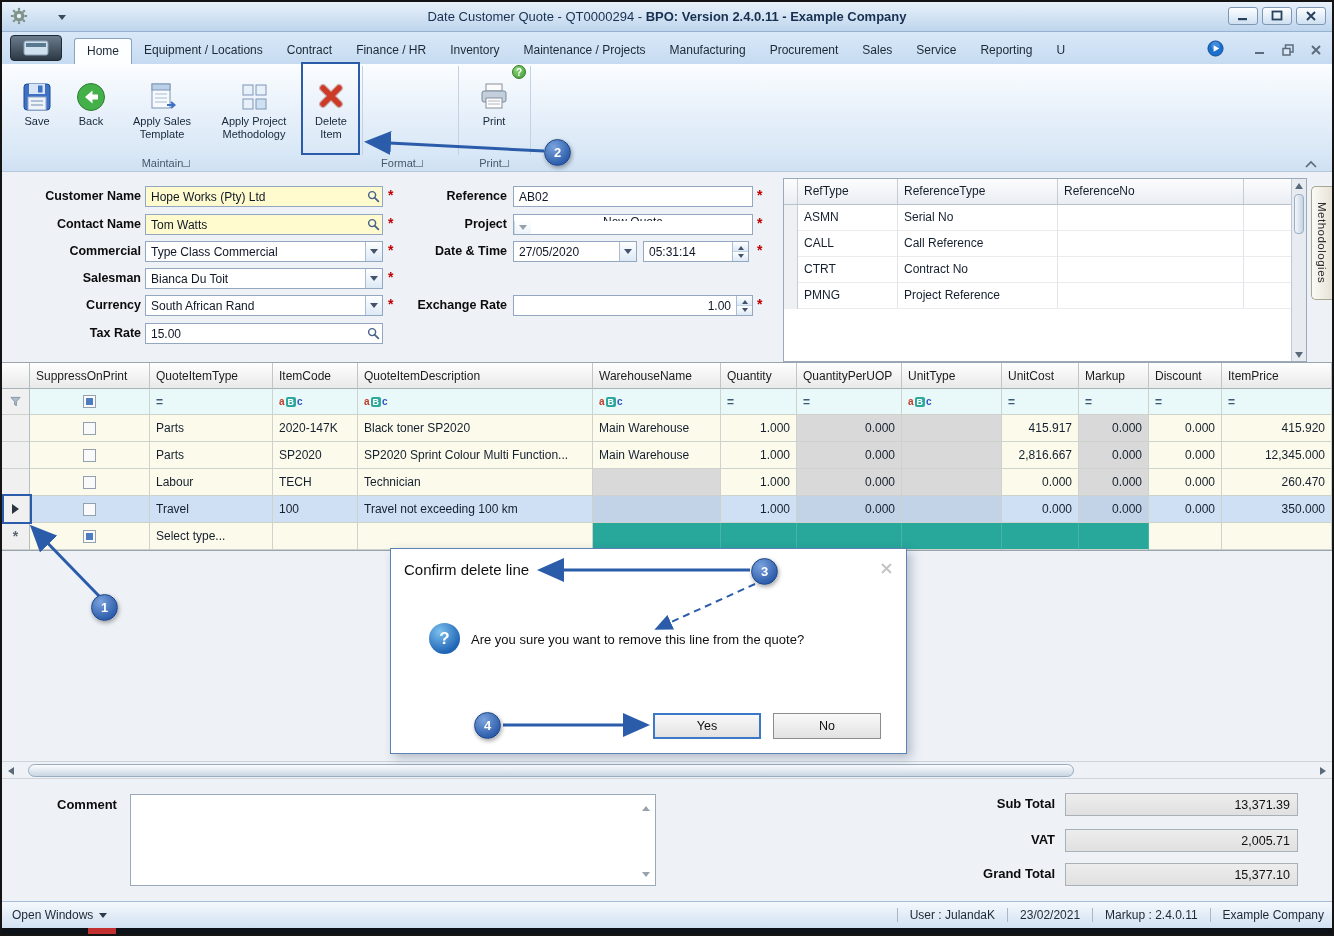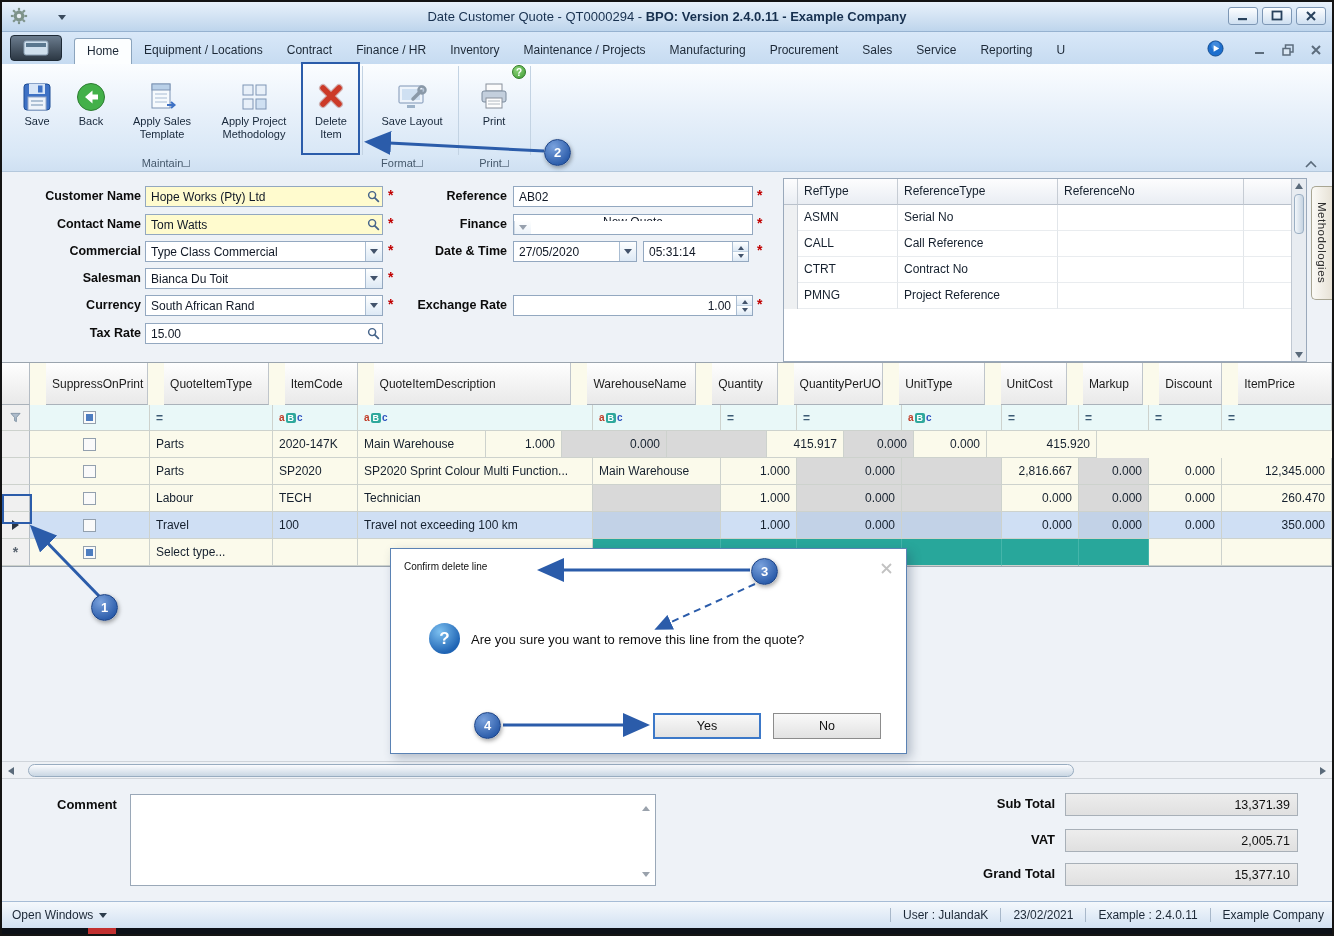--- a/index.html
+++ b/index.html
@@ -61,21 +61,21 @@
 .refthumb{position:absolute;left:2px;top:15px;width:10px;height:40px;background:linear-gradient(90deg,#f2f6fa,#c6d4e2);border:1px solid #9cb0c4;border-radius:4px;}
 .tri{width:0;height:0;border-top:4px solid transparent;border-bottom:4px solid transparent;border-left:6px solid #2e3a48;}
 
 
 .sidetab{position:absolute;right:0;top:184px;width:21px;height:114px;background:linear-gradient(90deg,#fbfaf6,#e7e2d6);border:1px solid #a9a693;border-right:none;border-radius:5px 0 0 5px;display:flex;align-items:center;justify-content:center;}
 .sidetab span{writing-mode:vertical-rl;font-size:11.5px;color:#2e2e2e;letter-spacing:.5px;}
 
 
 .grid{position:absolute;left:0;top:360px;width:1330px;border-top:1px solid #9aa4ae;border-bottom:1px solid #9aa4ae;font-size:12px;color:#15202e;background:#fbfaeb;}
 .ghead,.gfilt,.grow{display:flex;}
-.ghead{height:42px;gap:16px;}
+.ghead{height:26px;}
 .gfilt{height:26px;}
 .grow{height:27px;}
 .gc{border-right:1px solid #cdd2cd;border-bottom:1px solid #cdd2cd;display:flex;align-items:center;padding:0 6px;overflow:hidden;white-space:nowrap;}
 .ghc{background:linear-gradient(#fefefe,#e9e9e9);border-right:1px solid #bfc5cb;border-bottom:1px solid #aab2ba;color:#1c1c1c;}
 .gfc{background:#e9f8f8;}
 .gind{width:28px;min-width:28px;background:#f0f0f0;border-right:1px solid #b4bcc4;border-bottom:1px solid #cdd2cd;display:flex;align-items:center;justify-content:center;}
 .ghead .gind{background:linear-gradient(#fefefe,#e9e9e9);border-bottom:1px solid #aab2ba;}
 .dc{background:#fbfaeb;}
 .dc.mut{background:#d9d9d9;}
 .rsel .dc{background:#cfdff4;}
@@ -88,21 +88,21 @@
 .feq{color:#3c5a74;font-weight:bold;}
 .fabc{display:flex;align-items:center;font-size:10px;font-weight:bold;}
 .fabc i{color:#c03c28;font-style:normal;}
 .fabc b{color:#fff;background:#2fa89c;padding:0 2px;margin:0 1px;border-radius:2px;font-size:9px;}
 .fabc u{color:#2f54c0;text-decoration:none;}
 .tri-r{width:0;height:0;border-top:5px solid transparent;border-bottom:5px solid transparent;border-left:7px solid #2a3441;}
 .newmark{color:#5a6470;font-size:14px;font-weight:bold;}
 
 
 .dlg{position:absolute;left:388px;top:546px;width:517px;height:206px;background:#fff;border:1px solid #5a82b4;box-shadow:4px 4px 10px rgba(40,60,90,.3);z-index:8;}
-.dtitle{position:absolute;left:13px;top:12px;font-size:10px;color:#101010;}
+.dtitle{position:absolute;left:13px;top:12px;font-size:15px;color:#101010;}
 .dclose{position:absolute;right:13px;top:12px;}
 .qicon{position:absolute;left:38px;top:74px;width:31px;height:31px;border-radius:50%;background:radial-gradient(circle at 35% 28%,#7cc0f0,#1f64b4 72%);color:#fff;font-size:17px;font-weight:bold;display:flex;align-items:center;justify-content:center;}
 .dmsg{position:absolute;left:80px;top:83px;font-size:13px;color:#101010;}
 .dbtn{position:absolute;top:164px;width:108px;height:26px;background:linear-gradient(#f9f9f9,#e2e2e2);border:1px solid #8c8c8c;font-size:12.5px;color:#101010;display:flex;align-items:center;justify-content:center;}
 .dbtn.primary{border:2px solid #3c78c8;}
 
 
 .hscroll{position:absolute;left:0;top:759px;width:1330px;height:18px;background:#eef1f5;border-top:1px solid #cfd4da;border-bottom:1px solid #cfd4da;}
 .harrow{position:absolute;top:2px;width:14px;height:14px;display:flex;align-items:center;justify-content:center;}
 .hthumb{position:absolute;left:26px;top:2px;width:1046px;height:13px;background:linear-gradient(#fbfcfe,#c9d6e3);border:1px solid #98acc0;border-radius:7px;}
@@ -261,32 +261,20 @@
     <div class="rbtn" style="left:302px;width:54px;">
       <div class="ico">
           <svg width="34" height="34" viewBox="0 0 34 34">
             <path d="M9 9 L25 25 M25 9 L9 25" stroke="#8c1f14" stroke-width="8" stroke-linecap="round" opacity=".3"></path>
             <path d="M9 9 L25 25 M25 9 L9 25" stroke="#cc3a28" stroke-width="5.5" stroke-linecap="round"></path>
           </svg>
         </div>
       <div class="lbl">Delete
 Item</div>
     </div>
-    <div class="rbtn" style="left:368px;width:84px;">
-      <div class="ico">
-          <svg width="34" height="32" viewBox="0 0 34 32">
-            <rect x="4" y="5" width="24" height="17" rx="1" fill="#eef4fb" stroke="#7e95b5"></rect>
-            <rect x="7" y="8" width="18" height="11" fill="#cfe0f2"></rect>
-            <rect x="12" y="24" width="8" height="3" fill="#9db2c8"></rect>
-            <path d="M18 18 l8 -8" stroke="#8a99a8" stroke-width="3.5" stroke-linecap="round"></path>
-            <circle cx="27" cy="9" r="3.5" fill="none" stroke="#8a99a8" stroke-width="2.5"></circle>
-          </svg>
-        </div>
-      <div class="lbl">Save Layout</div>
-    </div>
     <div class="rbtn" style="left:462px;width:60px;">
       <div class="ico">
           <svg width="34" height="32" viewBox="0 0 34 32">
             <rect x="9" y="3" width="16" height="7" fill="#fbfbfb" stroke="#88909c"></rect>
             <rect x="5" y="10" width="24" height="11" rx="2" fill="#c3cfdd" stroke="#7a8a9c"></rect>
             <rect x="9" y="17" width="16" height="10" fill="#fdfdfd" stroke="#88909c"></rect>
             <line x1="11" y1="20" x2="23" y2="20" stroke="#b0b8c0"></line>
             <line x1="11" y1="23" x2="23" y2="23" stroke="#b0b8c0"></line>
           </svg>
           <span class="pbadge">?</span>
@@ -377,21 +365,21 @@
         </svg>
       </span>
     </div>
 
   <div class="flabel" style="left:381px;top:187px;width:124px;">Reference</div>
   <div class="fctl" style="left:511px;top:184px;width:240px;">
       <span class="val">AB02</span>
     </div>
   <span class="req" style="left:755px;top:185px;">*</span>
 
-  <div class="flabel" style="left:381px;top:215px;width:124px;">Finance</div>
+  <div class="flabel" style="left:381px;top:215px;width:124px;">Project</div>
   <div class="fctl" style="left:511px;top:212px;width:240px;flex-direction:column;">
       <span class="val">New Quote</span>
       <span class="ddbtn" style="opacity:.55;">
         <span class="dar"></span>
       </span>
     </div>
   <span class="req" style="left:755px;top:213px;">*</span>
 
   <div class="flabel" style="left:381px;top:242px;width:124px;">Date &amp; Time</div>
   <div class="fctl" style="left:511px;top:239px;width:124px;">
@@ -560,20 +548,21 @@
         </div>
       </div>
     <div>
         <div class="grow">
           <div class="gind"></div>
           <div class="gc dc ac" style="width:120px">
             <span class="cb"></span>
           </div>
           <div class="gc dc" style="width:123px">Parts</div>
           <div class="gc dc" style="width:85px">2020-147K</div>
+          <div class="gc dc" style="width:235px">Black toner SP2020</div>
           <div class="gc dc" style="width:128px">Main Warehouse</div>
           <div class="gc dc ar" style="width:76px">1.000</div>
           <div class="gc dc ar mut" style="width:105px">0.000</div>
           <div class="gc dc mut" style="width:100px"></div>
           <div class="gc dc ar" style="width:77px">415.917</div>
           <div class="gc dc ar mut" style="width:70px">0.000</div>
           <div class="gc dc ar" style="width:73px">0.000</div>
           <div class="gc dc ar" style="width:110px">415.920</div>
         </div>
         <div class="grow">
@@ -692,21 +681,21 @@
     <div class="sleft">
       <span>Open Windows</span>
       <span class="scaret"></span>
     </div>
     <div class="sright">
         <span class="ssep"></span>
         <span>User : JulandaK</span>
         <span class="ssep"></span>
         <span>23/02/2021</span>
         <span class="ssep"></span>
-        <span>Example : 2.4.0.11</span>
+        <span>Markup : 2.4.0.11</span>
         <span class="ssep"></span>
         <span>Example Company</span>
       </div>
   </div>
   <div class="taskstrip">
       <span class="redmark"></span>
     </div>
 
   <svg class="overlay" width="1330" height="932">
     <defs>

